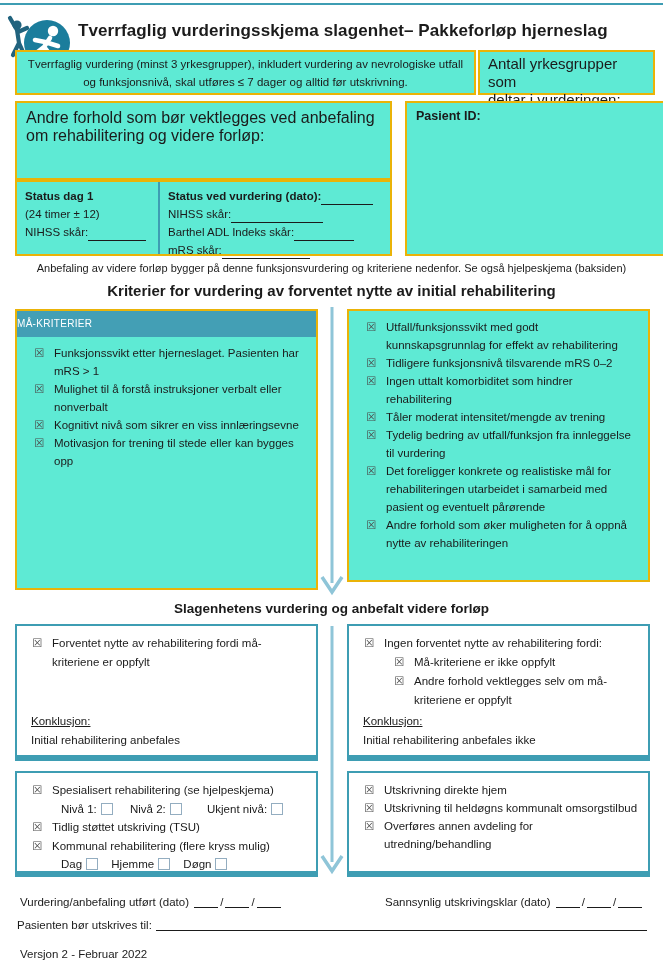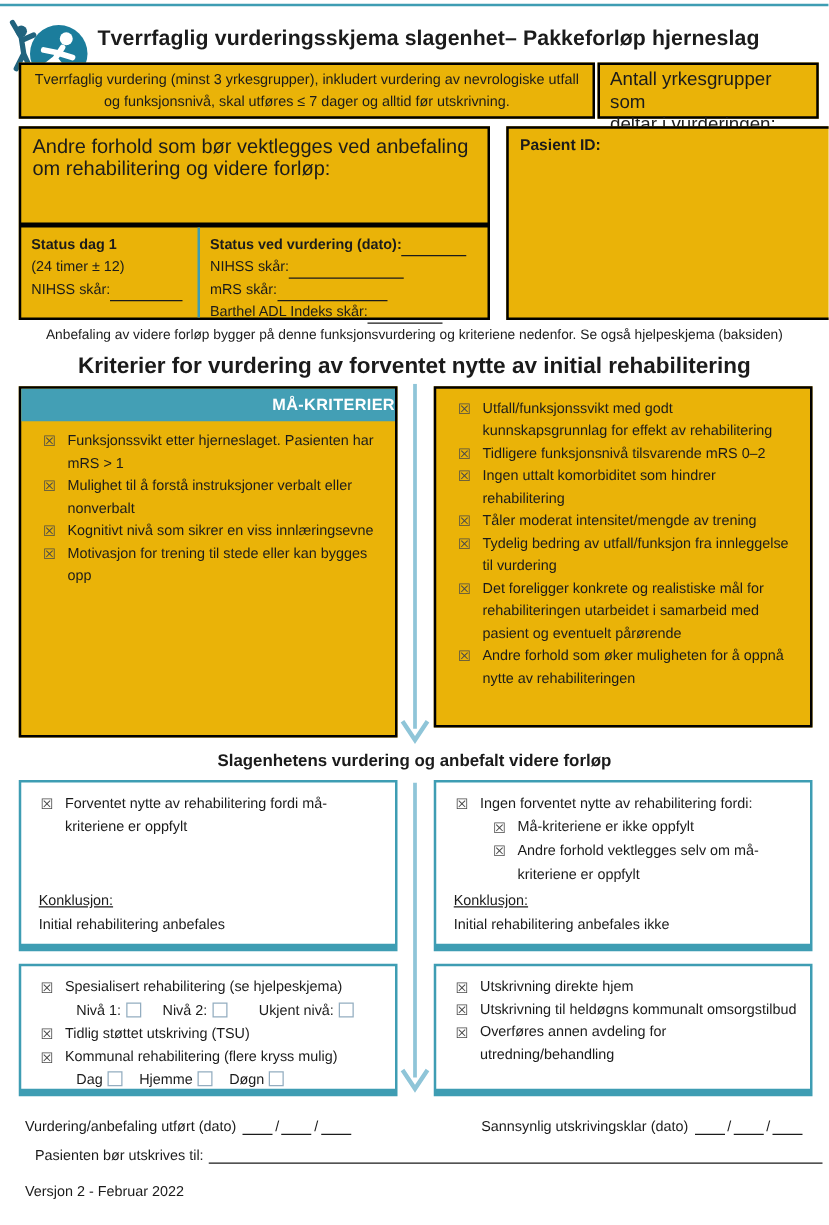--- a/index.html
+++ b/index.html
@@ -1,58 +1,58 @@
 <!DOCTYPE html>
 <html lang="no"><head>
 <meta charset="utf-8">
 <style>
   html,body{margin:0;padding:0;background:#fff;}
   .page{position:relative;width:663px;height:980px;background:#fff;overflow:hidden;
         font-family:"Liberation Sans",sans-serif;color:#1b1b1b;}
   .toprule{position:absolute;left:0;top:3px;width:663px;height:2px;background:#3e9db3;}
   .logo{position:absolute;left:6px;top:13px;}
   .title{position:absolute;left:78px;top:21px;font-size:17px;font-weight:bold;white-space:nowrap;letter-spacing:.1px;}
-  .tealbox{border:2px solid #000000;box-sizing:border-box;position:absolute;background:#eab308;}
+  .tealbox{border:2px solid #eab308;box-sizing:border-box;position:absolute;background:#5eead4;}
   .req{left:15px;top:50px;width:461px;height:45px;text-align:center;font-size:11.5px;line-height:18px;padding:3px 6px;}
   .antall{left:478px;top:50px;width:177px;height:45px;font-size:15px;line-height:18px;padding:3px 8px;}
   .andre{left:15px;top:101px;width:377px;height:79px;font-size:16px;line-height:18px;padding:6px 9px;}
   .statusrow{left:15px;top:180px;width:377px;height:76px;display:flex;font-size:11.5px;line-height:18px;}
   .scell1{width:143px;border-right:2px solid #3e9db3;box-sizing:border-box;padding:5px 8px;}
   .scell2{flex:1;padding:5px 8px;}
   .pasient{left:405px;top:101px;width:268px;height:155px;font-size:12.5px;font-weight:bold;padding:6px 9px;}
   .blabel{font-weight:bold;}
   .fline{display:inline-block;border-bottom:1.5px solid #1b1b1b;height:13px;vertical-align:bottom;}
   .note{position:absolute;left:0;top:262px;width:663px;text-align:center;font-size:11px;white-space:nowrap;}
-  .h1{position:absolute;left:0;top:282px;width:663px;text-align:center;font-size:18px;font-weight:bold;}
+  .h1{position:absolute;left:0;top:282px;width:663px;text-align:center;font-size:15px;font-weight:bold;}
   .h2{position:absolute;left:0;top:601px;width:663px;text-align:center;font-size:13.5px;font-weight:bold;}
   .critbox{padding:0;}
   .crit-l{left:15px;top:309px;width:303px;height:281px;}
   .crit-r{left:347px;top:309px;width:303px;height:273px;}
-  .crithead{background:#439fb5;color:#fff;font-weight:bold;font-size:13px;text-align:right;
+  .crithead{background:#439fb5;color:#fff;font-weight:normal;font-size:10px;text-align:left;
             height:26px;line-height:26px;letter-spacing:.3px;}
   .critbody{padding:7px 8px 6px 16px;font-size:11.5px;line-height:18px;}
   .item{display:flex;align-items:flex-start;}
   .cb{flex:0 0 13px;margin-right:8px;font-family:"DejaVu Sans",sans-serif;font-size:11.5px;color:#4a4a4a;line-height:18px;text-align:center;}
   .itxt{flex:1;}
   .concl{border:2px solid #3e9db3;border-bottom:6px solid #3e9db3;box-sizing:border-box;position:absolute;background:#fff;
          display:flex;flex-direction:column;justify-content:space-between;
          padding:8px 8px 5px 14px;font-size:11.5px;line-height:19px;}
   .ca-l{left:15px;top:624px;width:303px;height:137px;}
   .ca-r{left:347px;top:624px;width:303px;height:137px;}
   .cb2-l{left:15px;top:771px;width:303px;height:106px;justify-content:flex-start;line-height:18.5px;}
   .cb2-r{left:347px;top:771px;width:303px;height:106px;justify-content:flex-start;line-height:18px;}
   .sub{margin-left:30px;}
   .konk{text-decoration:underline;}
   .ebox{display:inline-block;width:12px;height:12px;border:1.5px solid #93adc0;box-sizing:border-box;
         vertical-align:-2px;background:#fff;margin-left:4px;}
   .arrow{position:absolute;}
   .f1{position:absolute;top:895px;font-size:11.5px;white-space:nowrap;}
   .f1a{left:20px;} .f1b{left:385px;}
   .dseg{display:inline-block;width:24px;border-bottom:1.5px solid #1b1b1b;height:12px;vertical-align:bottom;margin:0 2px;}
-  .f2{position:absolute;left:28px;top:916px;width:630px;display:flex;font-size:11.5px;align-items:flex-end;}
+  .f2{position:absolute;left:17px;top:916px;width:630px;display:flex;font-size:11.5px;align-items:flex-end;}
   .f2 .fl{flex:1;border-bottom:1.5px solid #1b1b1b;height:14px;margin-left:4px;}
   .version{position:absolute;left:20px;top:948px;font-size:11.5px;}
 </style>
 <title>Tverrfaglig vurderingsskjema slagenhet– Pakkeforløp hjerneslag</title></head>
 <body>
 
 <div class="page">
 
   <div class="toprule"></div>
 
@@ -91,24 +91,24 @@
       </div>
     </div>
     <div class="scell2">
       <div>
         <span class="blabel">Status ved vurdering (dato):</span><span class="fline" style="width:52px"></span>
       </div>
       <div>
         <span>NIHSS skår:</span><span class="fline" style="width:92px"></span>
       </div>
       <div>
+        <span>Barthel ADL Indeks skår:</span><span class="fline" style="width:60px"></span>
+      </div>
+      <div>
         <span>mRS skår:</span><span class="fline" style="width:88px"></span>
-      </div>
-      <div>
-        <span>Barthel ADL Indeks skår:</span><span class="fline" style="width:60px"></span>
       </div>
     </div>
   </div>
 
   <div class="tealbox pasient">
     <span>Pasient ID:</span>
   </div>
 
   <div class="note">Anbefaling av videre forløp bygger på denne funksjonsvurdering og kriteriene nedenfor. Se også hjelpeskjema (baksiden)</div>
 

